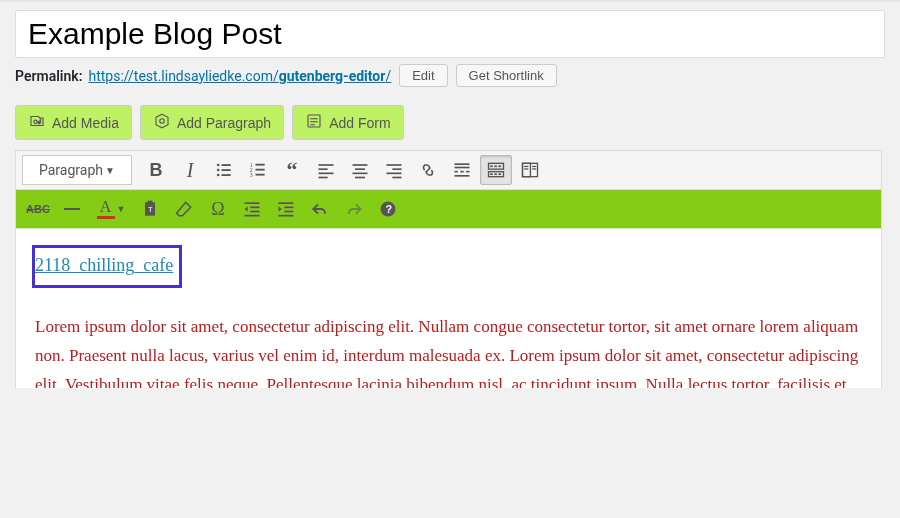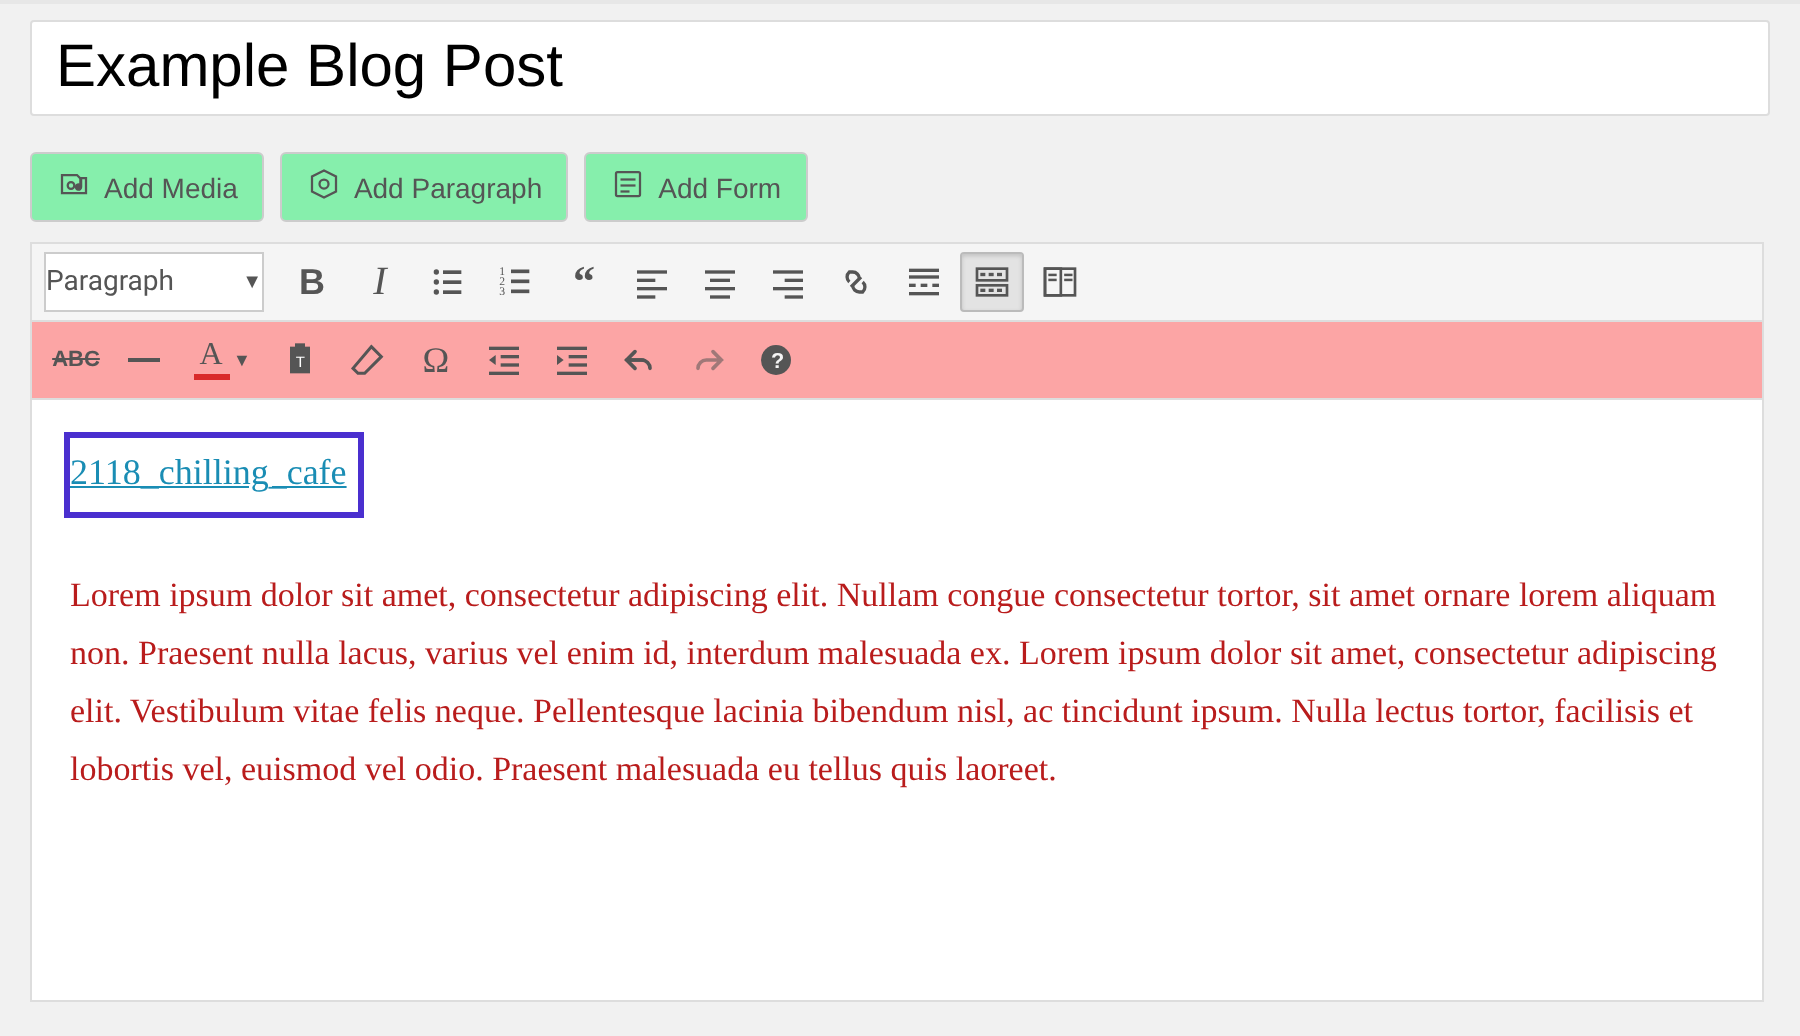--- a/index.html
+++ b/index.html
@@ -5,21 +5,21 @@
   * { box-sizing: border-box; }
   body {
     margin: 0;
     font-family: -apple-system, BlinkMacSystemFont, "Segoe UI", Roboto, Arial, sans-serif;
     background: #f1f1f1;
     color: #23282d;
     font-size: 14px;
   }
   .page {
     width: 900px;
-    height: 518px;
+    height: 388px;
     background: #f1f1f1;
     position: relative;
     border-top: 2px solid #e7e7e7;
   }
   .title-wrap {
     background: #fff;
     border: 1px solid #ddd;
     margin: 8px 15px 5px 15px;
     padding: 4px 12px;
     border-radius: 2px;
@@ -54,21 +54,21 @@
     color: #555;
     cursor: pointer;
     margin-left: 4px;
   }
   .media-row {
     margin: 18px 15px 10px 15px;
     display: flex;
     gap: 8px;
   }
   .media-btn {
-    background: #86efac;
+    background: #bef264;
     border: 1px solid #ccc;
     border-radius: 3px;
     padding: 6px 12px;
     font-size: 14px;
     color: #555;
     cursor: pointer;
     display: inline-flex;
     align-items: center;
     gap: 6px;
   }
@@ -88,26 +88,26 @@
     flex-wrap: wrap;
     background: #f5f5f5;
   }
   .toolbar-row2 {
     border-bottom: 1px solid #ddd;
     padding: 4px 6px;
     display: flex;
     align-items: center;
     gap: 2px;
     flex-wrap: wrap;
-    background: #fca5a5;
+    background: #84cc16;
   }
   .format-select {
     border: 1px solid #ccc;
     background: #fff;
-    padding: 3px 0;
+    padding: 3px 16px;
     font-size: 14px;
     color: #555;
     width: 110px;
     height: 30px;
     display: flex;
     align-items: center;
     justify-content: space-between;
     cursor: pointer;
     margin-right: 6px;
   }
@@ -161,20 +161,28 @@
 </style>
 </head>
 <body>
 
 <div class="page">
 
   <div class="title-wrap">
     <input class="title-input" value="Example Blog Post" style="">
   </div>
 
+  <div class="permalink-row">
+    <span class="label">Permalink:</span>
+    <a href="#">
+      <span>https://test.lindsayliedke.com/</span><b>gutenberg-editor</b><span>/</span>
+    </a>
+    <button class="small-btn">Edit</button>
+    <button class="small-btn">Get Shortlink</button>
+  </div>
 
   <div class="media-row">
     <button class="media-btn">
       <span>
         <svg viewBox="0 0 24 24">
             <path d="M4 6h10l2 2h4v10H4z" fill="none" stroke="#555" stroke-width="1.5"></path>
             <circle cx="10" cy="13" r="2.2" fill="none" stroke="#555" stroke-width="1.5"></circle>
             <path d="M17 9v5a2 2 0 11-1-1.7V9z" fill="#555"></path>
           </svg>
       </span>

